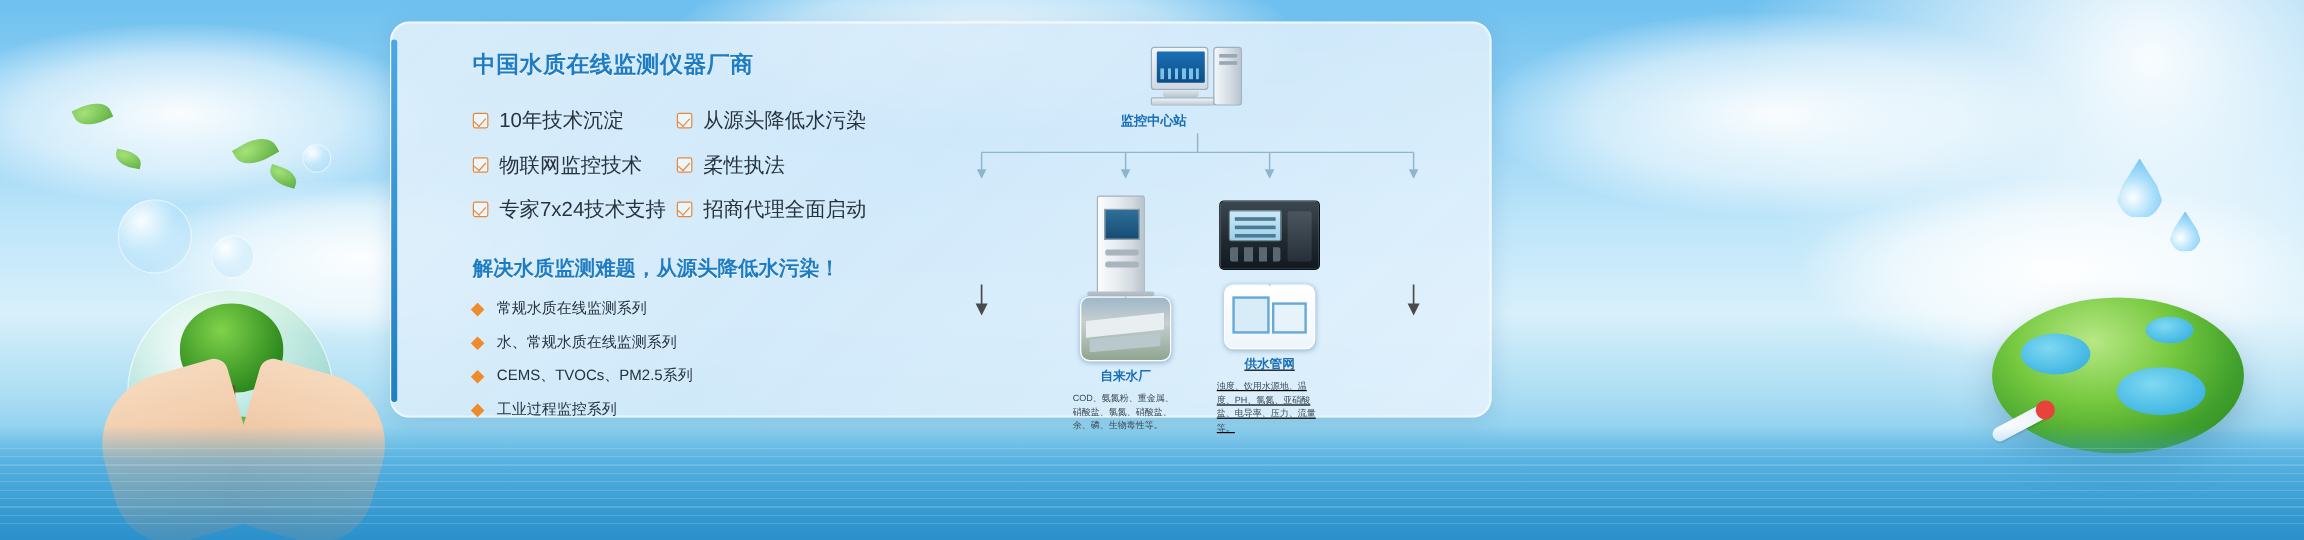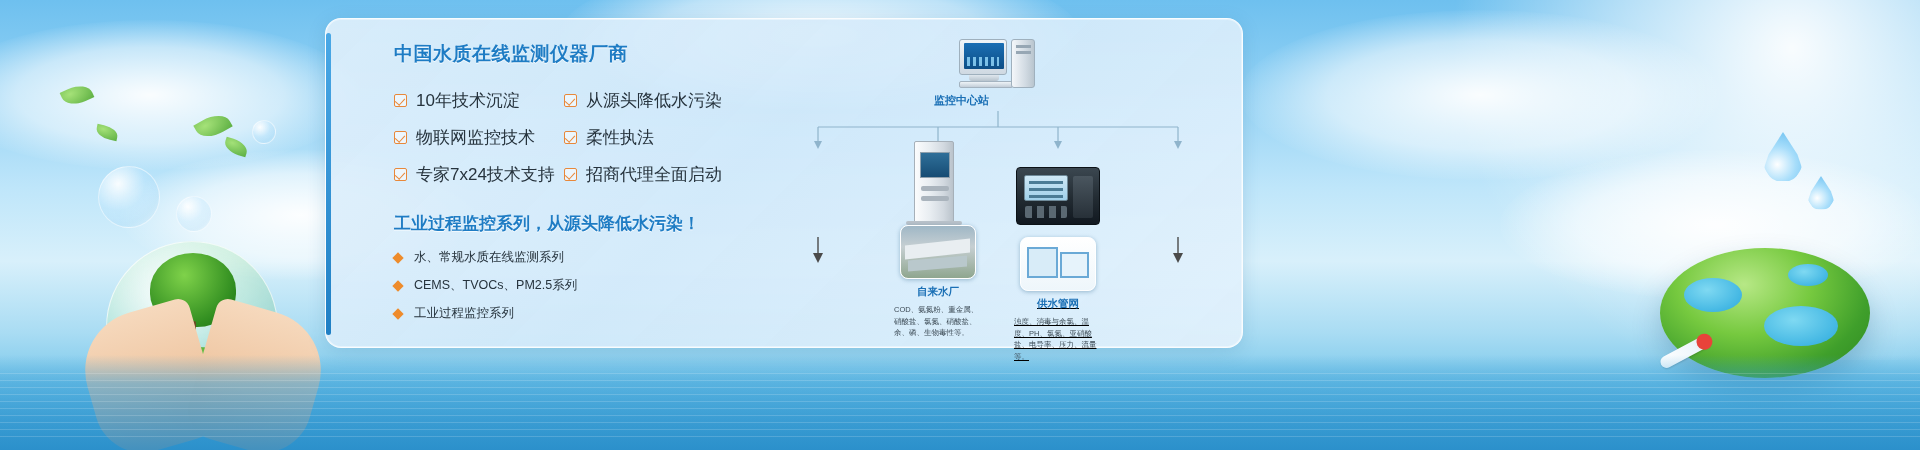--- a/index.html
+++ b/index.html
@@ -288,23 +288,27 @@
       <div class="check-item">
         <span class="cbox"></span>
         <span>专家7x24技术支持</span>
       </div>
       <div class="check-item">
         <span class="cbox"></span>
         <span>招商代理全面启动</span>
       </div>
     </div>
 
-    <div class="headline2">工业过程监控系列，从源头降低水污染！</div>
+    <div class="headline2">解决水质监测难题，从源头降低水污染！</div>
 
     <div class="bullets">
+      <div class="bullet-item">
+        <span class="dia"></span>
+        <span>常规水质在线监测系列</span>
+      </div>
       <div class="bullet-item">
         <span class="dia"></span>
         <span>水、常规水质在线监测系列</span>
       </div>
       <div class="bullet-item">
         <span class="dia"></span>
         <span>CEMS、TVOCs、PM2.5系列</span>
       </div>
       <div class="bullet-item">
         <span class="dia"></span>
@@ -349,21 +353,21 @@
       </g>
       <g fill="#4a4a4a">
         <polygon points="52,232 47,222 57,222"></polygon>
         <polygon points="172,232 167,222 177,222"></polygon>
         <polygon points="292,232 287,222 297,222"></polygon>
         <polygon points="412,232 407,222 417,222"></polygon>
       </g>
     </svg>
 
 
-    <div class="dev" style="left:126px; top:106px;">
+    <div class="dev" style="left:126px; top:128px;">
       <div class="dev-img">
         <div class="cab2">
           <div class="win"></div>
           <div class="knob"></div>
           <div class="knob2"></div>
         </div>
         <div class="cab-base"></div>
       </div>
       <div class="thumb t2"></div>
       <div class="dev-title">自来水厂</div>
@@ -373,18 +377,18 @@
     <div class="dev" style="left:246px; top:118px;text-decoration:underline;">
       <div class="dev-img">
         <div class="analyzer">
           <div class="lcd"></div>
           <div class="btns"></div>
           <div class="side"></div>
         </div>
       </div>
       <div class="thumb t3"></div>
       <div class="dev-title">供水管网</div>
-      <div class="dev-desc">浊度、消毒与余氯、温度、PH、氯氮、亚硝酸盐、电导率、压力、流量等。</div>
+      <div class="dev-desc">浊度、饮用水源地、温度、PH、氯氮、亚硝酸盐、电导率、压力、流量等。</div>
     </div>
 
 
   </div>
 </div>
 
 </body></html>

